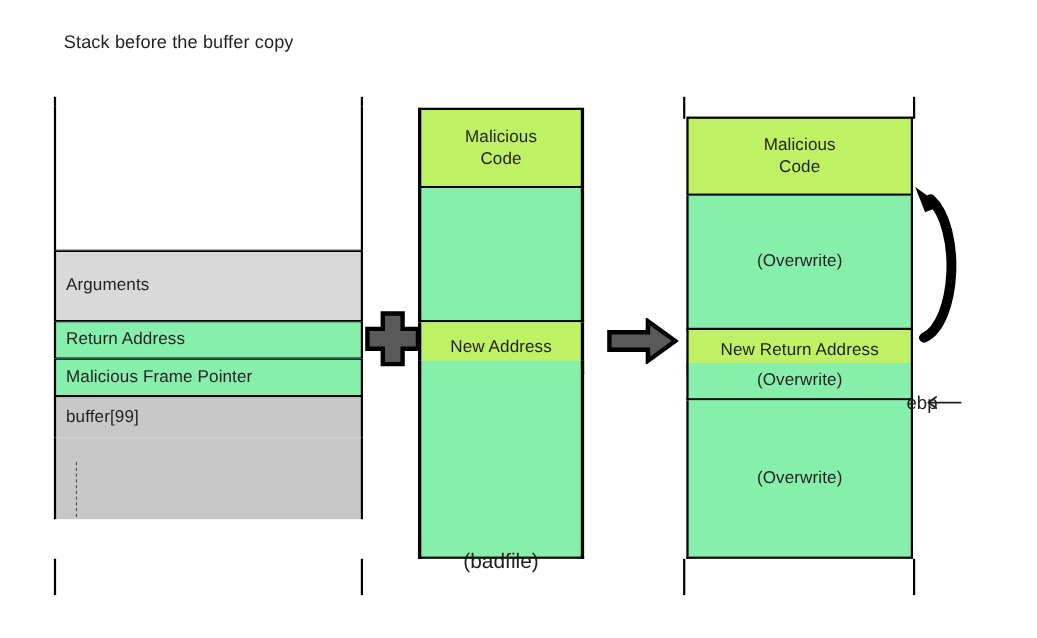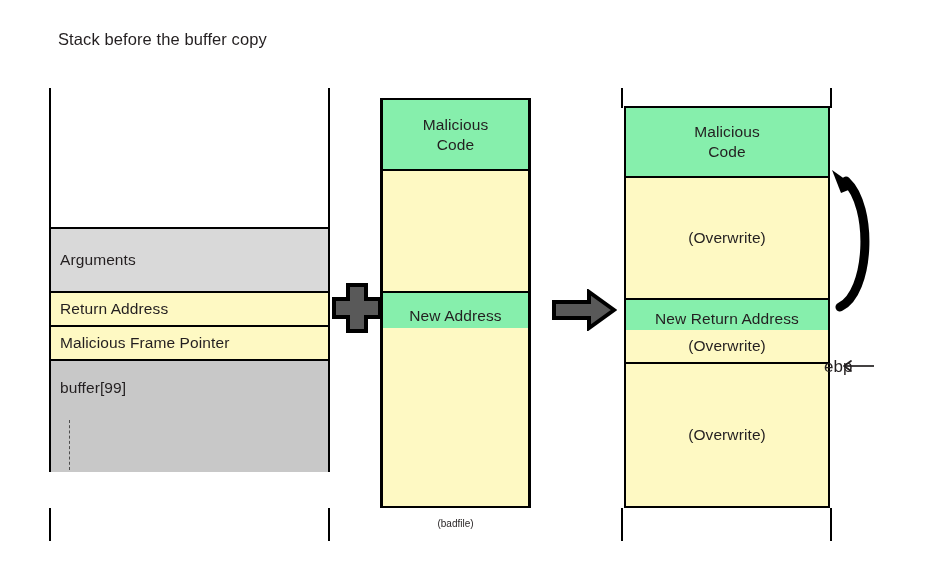--- a/index.html
+++ b/index.html
@@ -75,23 +75,23 @@
     border-left: 2.6px solid #000;
     border-right: 2.6px solid #000;
     border-top: 2.2px solid #000;
     border-bottom: 2.2px solid #000;
     justify-content: center;
     text-align: center;
   }
 
   
   .fill-white { background: #ffffff; }
-  .fill-light { background: #fef9c3; }
+  .fill-light { background: #86efac; }
   .fill-mid   { background: #d9d9d9; }
-  .fill-dark  { background: #86efac; }
+  .fill-dark  { background: #bef264; }
   .fill-buf   { background: #c8c8c8; }
 
   
   .wall {
     position: absolute;
     width: 0;
     border-left: 2px solid #000;
   }
 
   
@@ -102,23 +102,23 @@
     height: 50px;
     width: 0;
     border-left: 1.6px dashed #4d4d4d;
   }
 
   
   #badfile-caption {
     position: absolute;
     left: 380px;
     width: 151px;
-    top: 518px;
+    top: 500px;
     text-align: center;
-    font-size: 10px;
+    font-size: 19px;
     color: #231f20;
   }
 
   
   .op { position: absolute; }
 
   
   #ebp-annotation {
     position: absolute;
     left: 824px;
@@ -154,21 +154,21 @@
   </div>
 
   <div class="row left-row fill-light" style="top:292px; height:34px;">
     <span class="label">Return Address</span>
   </div>
 
   <div class="row left-row fill-light" style="top:326px; height:34px;">
     <span class="label">Malicious Frame Pointer</span>
   </div>
 
-  <div class="row left-row fill-buf" style="top:360px; height:38px; align-items:flex-end; border-bottom:none;">
+  <div class="row left-row fill-buf" style="top:360px; height:38px; align-items:center; border-bottom:none;">
     <span class="label">buffer[99]</span>
   </div>
   <div class="row left-row fill-buf" style="top:398px; height:74px; border-top:none; border-bottom:none;"></div>
   <div id="buffer-dashes"></div>
 
   <svg class="op" id="plus-op" width="52" height="52" style="left:331px; top:282px;">
     <polygon points="17,3 35,3 35,17 49,17 49,35 35,35 35,49 17,49 17,35 3,35 3,17 17,17" fill="#595959" stroke="#000000" stroke-width="4"></polygon>
   </svg>
 
   <div class="row mid-row fill-dark" style="top:98px; height:73px;">

